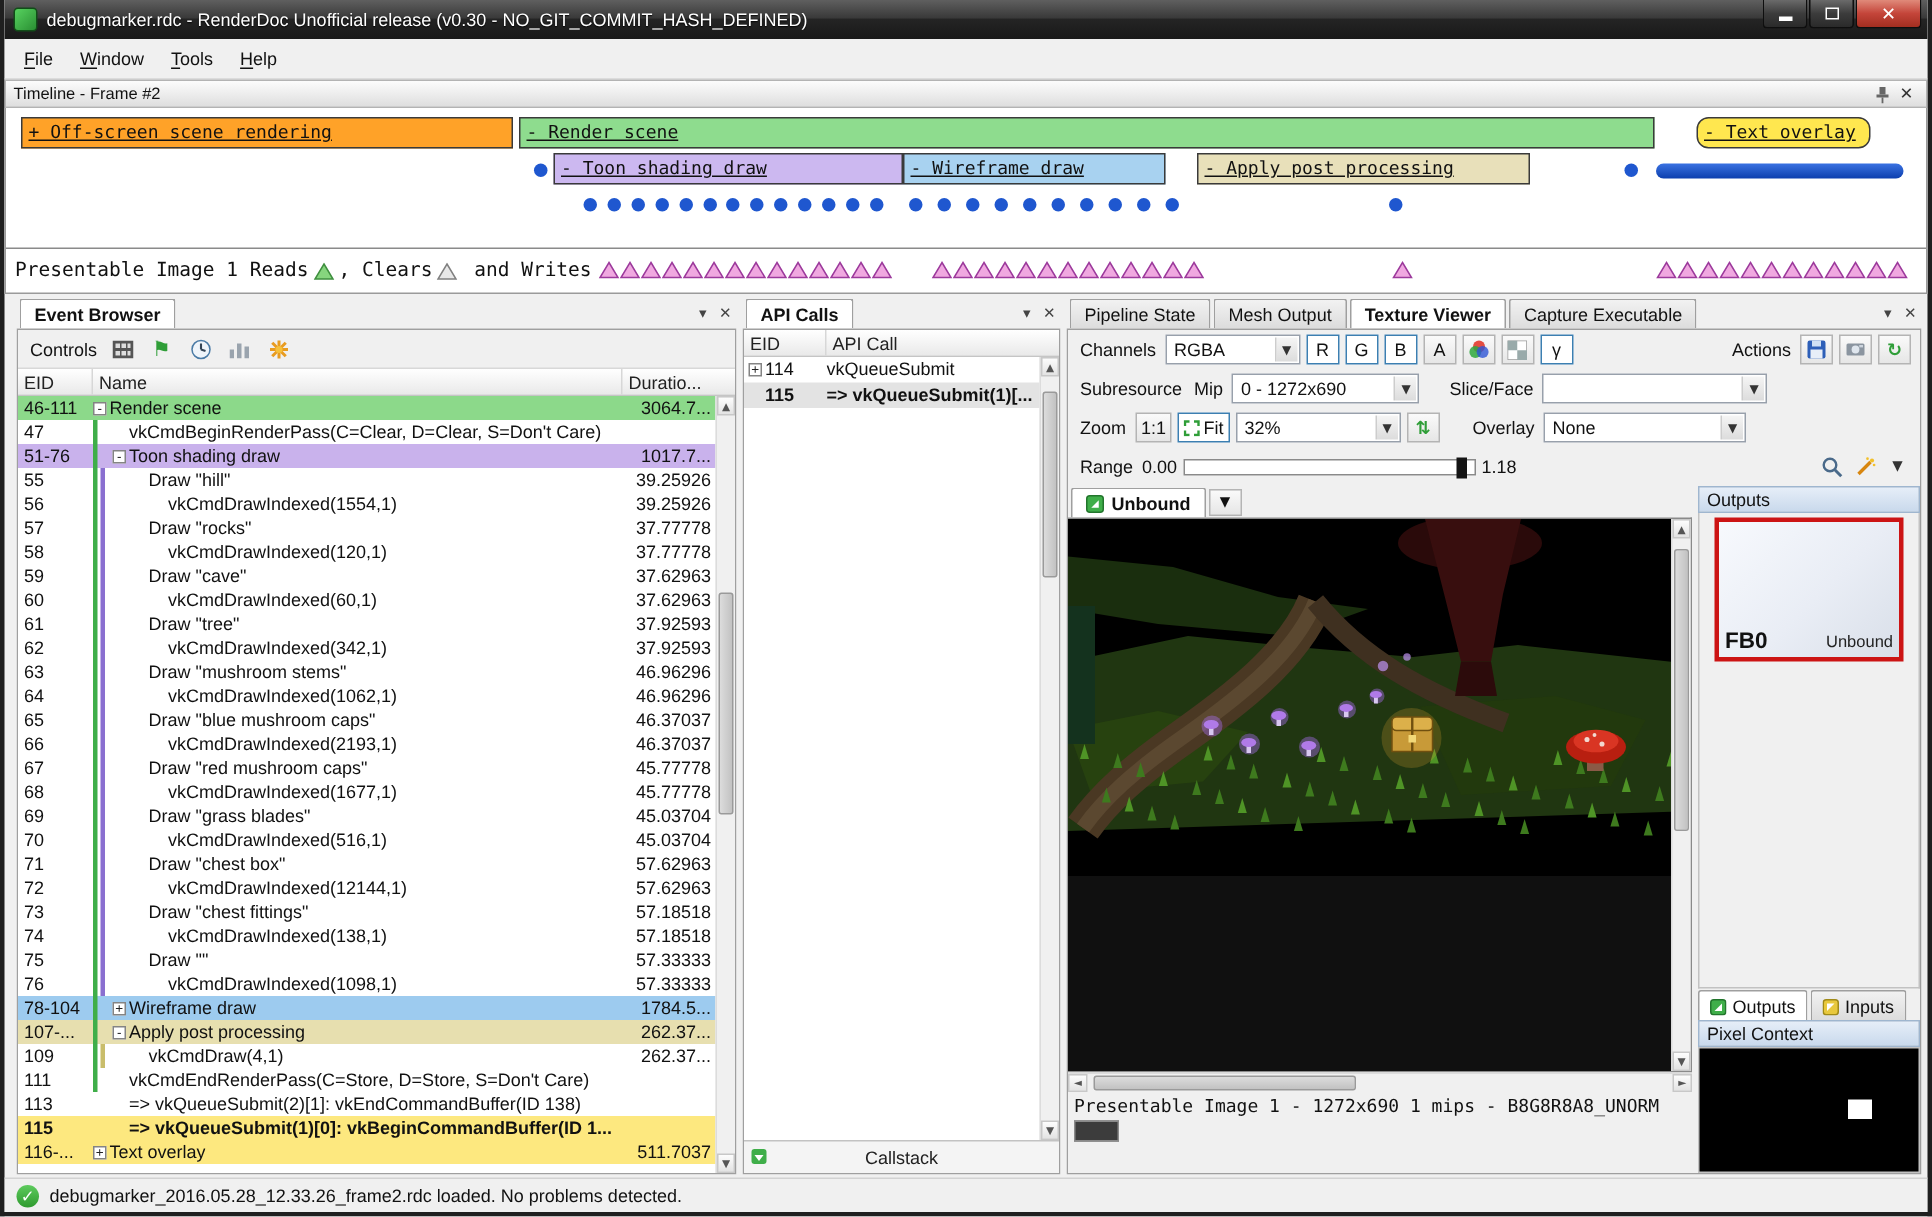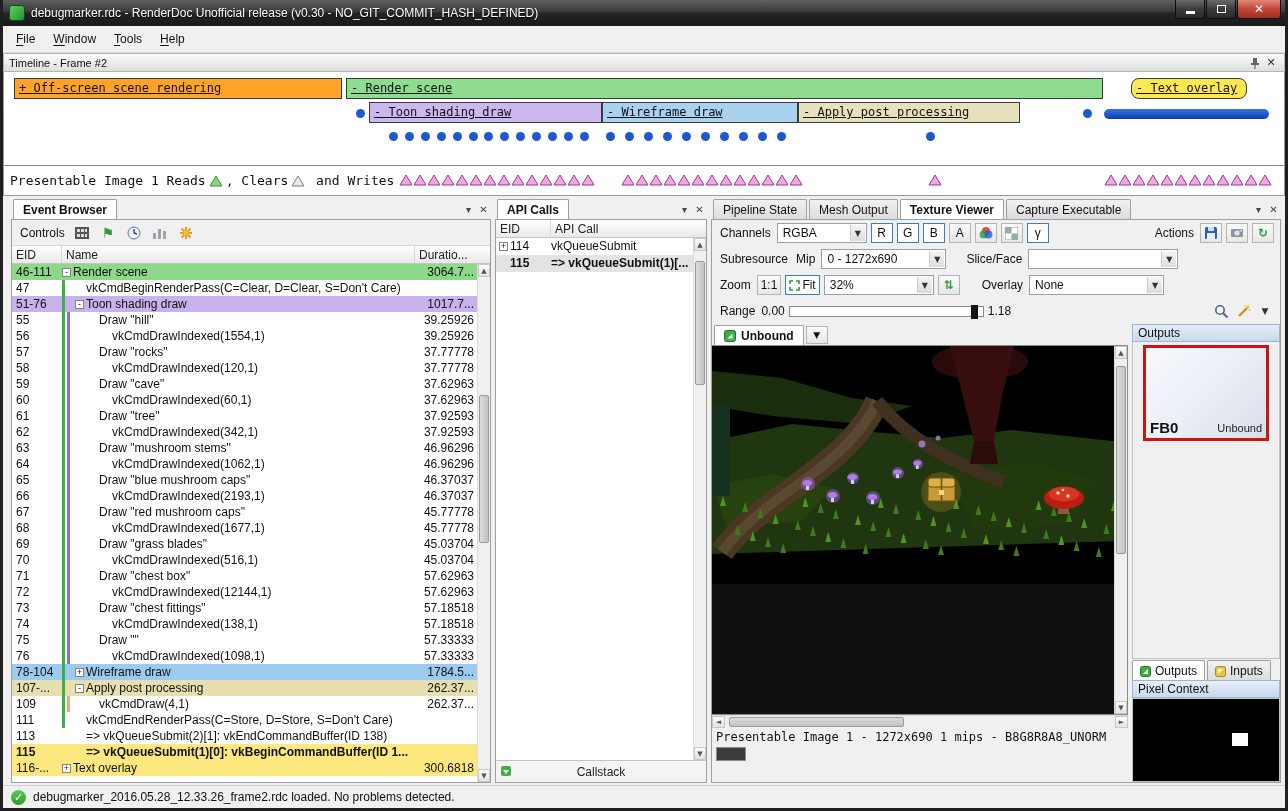--- a/index.html
+++ b/index.html
@@ -163,21 +163,21 @@
     <span class="tl-hicon gl">✕</span>
   </div>
   <div class="tl-body">
     <div id="tl-row1">
         <div class="tlbar" style="left: 10px; width: 328px; top: 6px; background: rgb(255, 162, 40);">+ Off-screen scene rendering</div>
         <div class="tlbar" style="left: 342px; width: 757px; top: 6px; background: rgb(142, 220, 142);">- Render scene</div>
         <div class="tlbar" style="left: 1127px; width: 116px; top: 6px; background: rgb(255, 231, 79); border-radius: 8px;">- Text overlay</div>
       </div>
     <div id="tl-row2">
         <div class="tlbar" style="left: 365px; width: 233px; top: 30px; background: rgb(204, 184, 240);">- Toon shading draw</div>
-        <div class="tlbar" style="left: 598px; width: 196px; top: 30px; background: rgb(168, 210, 240);">- Wireframe draw</div>
+        <div class="tlbar" style="left: 598px; width: 175px; top: 30px; background: rgb(168, 210, 240);">- Wireframe draw</div>
         <div class="tlbar" style="left: 794px; width: 222px; top: 30px; background: rgb(232, 224, 186);">- Apply post processing</div>
       </div>
     <span class="tdot-abs" style="left:352px;top:37px"></span>
     <span class="tdot-abs" style="left:1079px;top:37px"></span>
     <div class="ovbar" style="left:1100px;width:165px"></div>
     <div class="dotrow" id="dots-toon" style="left:385px;width:200px">
         <span class="tdot"></span>
         <span class="tdot"></span>
         <span class="tdot"></span>
         <span class="tdot"></span>
@@ -690,21 +690,21 @@
                 </div>
                 <div class="eb-dur"></div>
               </div>
               <div class="eb-row" style="background: rgb(253, 232, 127);">
                 <div class="eb-eid">116-...</div>
                 <div class="eb-name">
                   <span class="indent" style="width: 0px;"></span>
                   <span class="expander">+</span>
                   <span class="nm">Text overlay</span>
                 </div>
-                <div class="eb-dur">300.6818</div>
+                <div class="eb-dur">511.7037</div>
               </div>
             </div>
           <div class="vscroll">
             <span class="arr gl">▲</span>
             <span class="trk">
                 <span class="vthumb" style="top:24%;height:30%"></span>
               </span>
             <span class="arr gl">▼</span>
           </div>
         </div>

